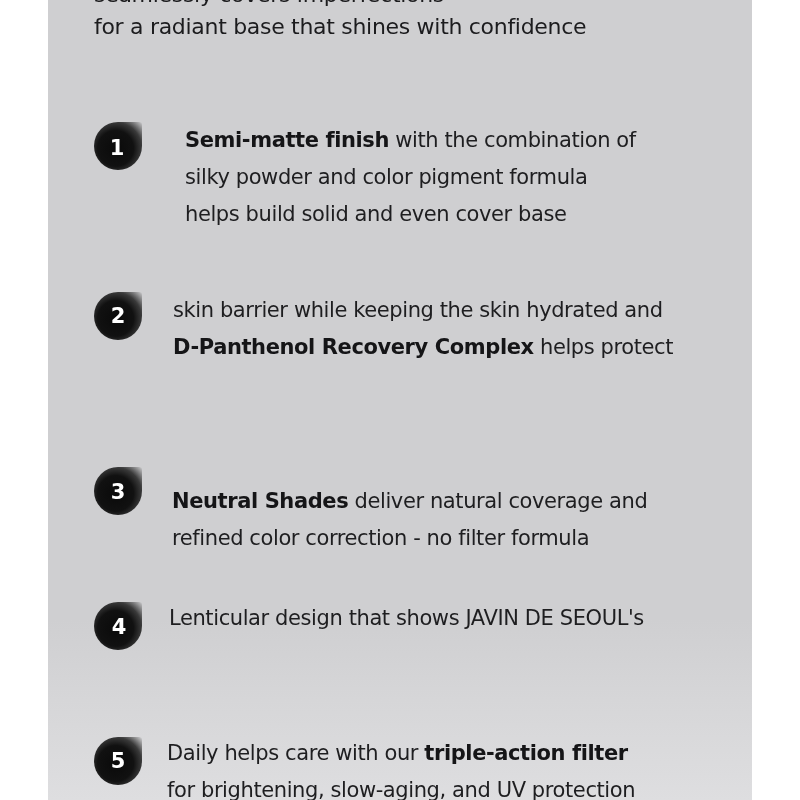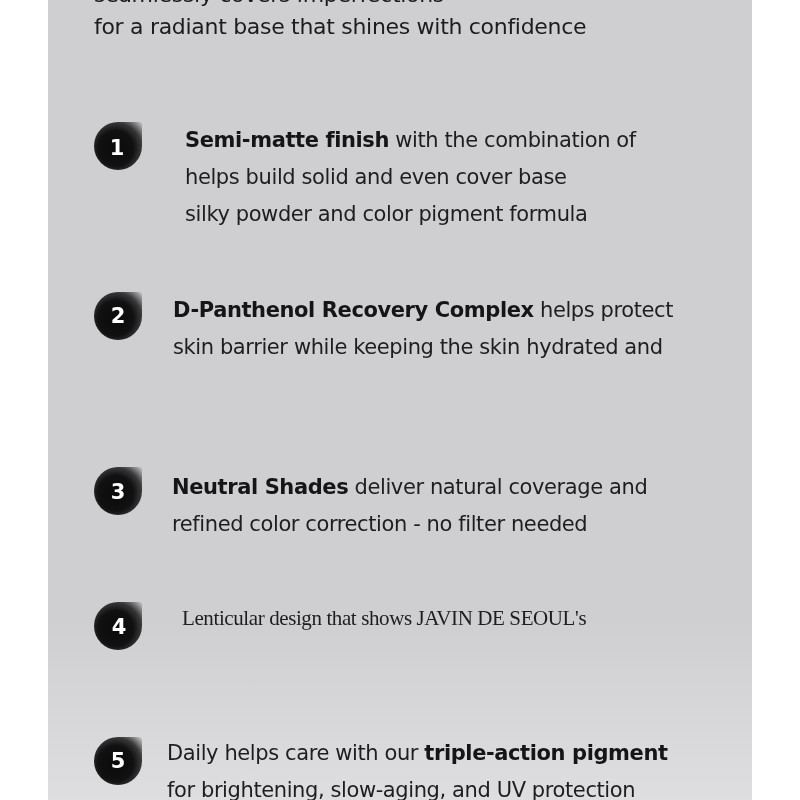--- a/index.html
+++ b/index.html
@@ -70,51 +70,51 @@
 <div class="panel"></div>
 
 <div class="intro cut">seamlessly covers imperfections</div>
 <div class="intro line2">for a radiant base that shines with confidence</div>
 
 <div class="feature">
   <div class="badge" style="left:94px; top:122px;"></div>
   <div class="badge-num" style="left:93px; top:124px;">1</div>
   <div class="text" style="left:173px; top:122px;margin-left:12px;">
     <div><b>Semi-matte finish</b><span> with the combination of</span></div>
+    <div><span>silky powder and color pigment formula</span></div>
     <div><span>helps build solid and even cover base</span></div>
-    <div><span>silky powder and color pigment formula</span></div>
   </div>
 </div>
 
 <div class="feature">
   <div class="badge" style="left:94px; top:292px;"></div>
   <div class="badge-num" style="left:94px; top:292px;">2</div>
   <div class="text" style="left:173px; top:292px;">
+    <div><span>skin barrier while keeping the skin hydrated and</span></div>
     <div><b>D-Panthenol Recovery Complex</b><span> helps protect</span></div>
-    <div><span>skin barrier while keeping the skin hydrated and</span></div>
   </div>
 </div>
 
 <div class="feature">
   <div class="badge" style="left:94px; top:467px;"></div>
   <div class="badge-num" style="left:94px; top:468px;">3</div>
-  <div class="text" style="left:172px; top:469px;">
+  <div class="text" style="left:172px; top:483px;">
     <div><b>Neutral Shades</b><span> deliver natural coverage and</span></div>
-    <div><span>refined color correction - no filter needed</span></div>
+    <div><span>refined color correction - no filter formula</span></div>
   </div>
 </div>
 
 <div class="feature">
   <div class="badge" style="left:94px; top:602px;"></div>
   <div class="badge-num" style="left:95px; top:603px;">4</div>
-  <div class="text" style="left:182px; top:600px;font-family:Liberation Serif, serif;">
+  <div class="text" style="left:169px; top:600px;">
     <div><span>Lenticular design that shows JAVIN DE SEOUL's</span></div>
   </div>
 </div>
 
 <div class="feature">
   <div class="badge" style="left:94px; top:737px;"></div>
   <div class="badge-num" style="left:94px; top:737px;">5</div>
   <div class="text" style="left:167px; top:735px;">
-    <div><span>Daily helps care with our </span><b>triple-action pigment</b></div>
+    <div><span>Daily helps care with our </span><b>triple-action filter</b></div>
     <div><span>for brightening, slow-aging, and UV protection</span></div>
   </div>
 </div>
 
 </body></html>

